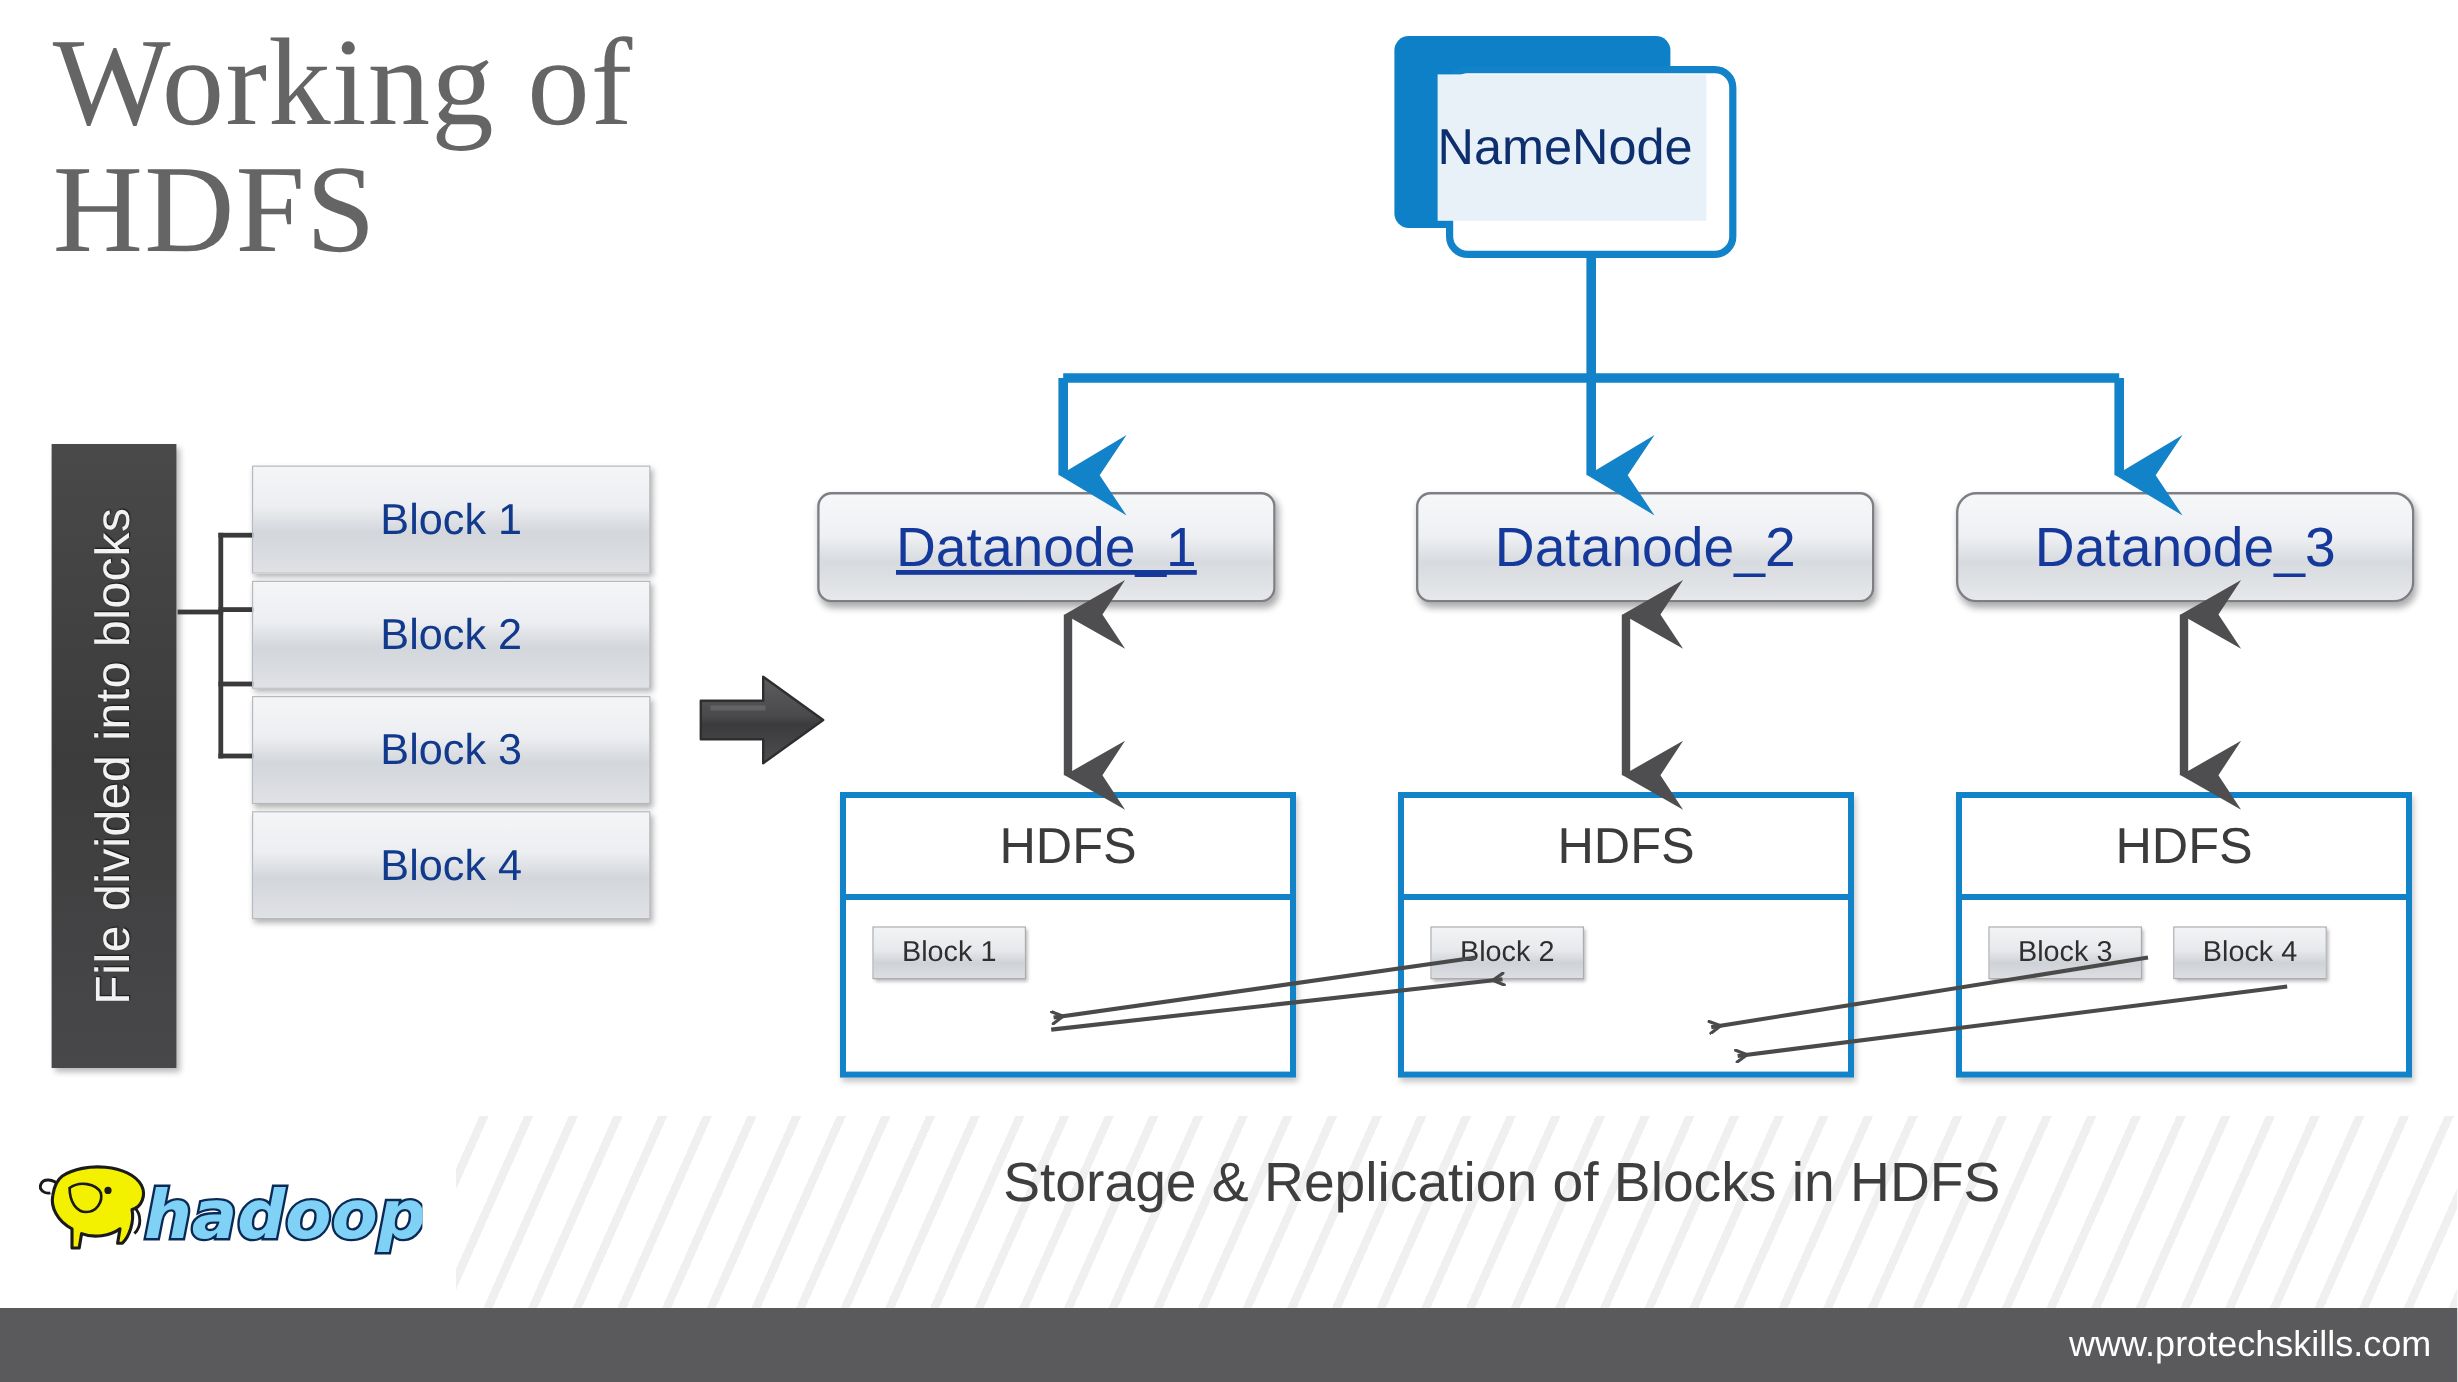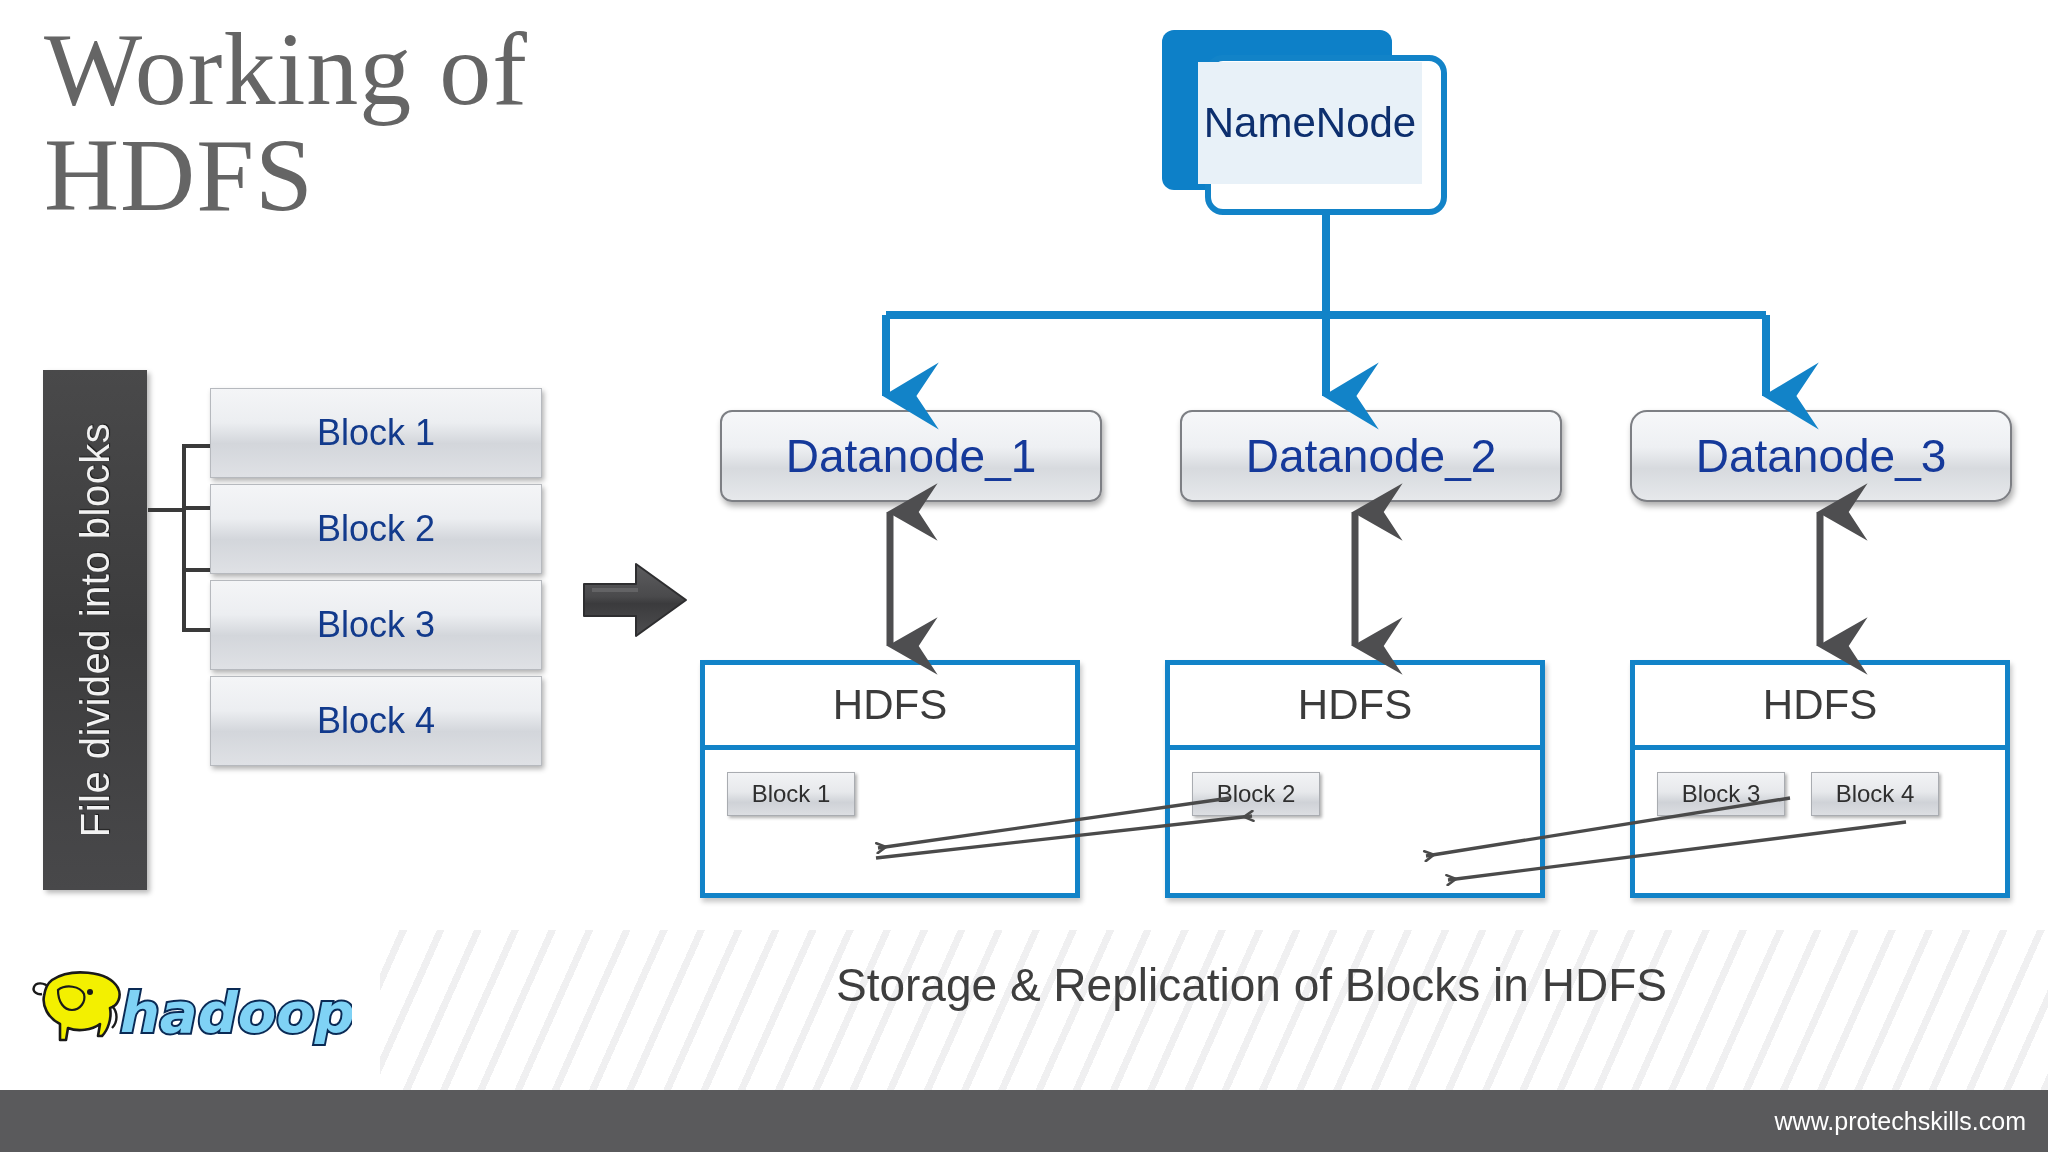--- a/index.html
+++ b/index.html
@@ -76,21 +76,21 @@
     background:#0d80c8;border-radius:12px;
   }
   .nn-front{
     position:absolute;left:1205px;top:55px;width:242px;height:160px;
     background:#ffffff;border:6px solid #1283c8;border-radius:18px;
     box-sizing:border-box;
   }
   .nn-inner{
     position:absolute;left:1198px;top:62px;width:224px;height:122px;
     background:#e8f1f8;
-    display:flex;align-items:center;justify-content:center;
+    display:flex;align-items:center;
     color:#0d2f6e;font-size:42px;
   }
 
   
   .dnode{
     position:absolute;top:410px;width:378px;height:88px;
     background:linear-gradient(180deg,#f6f7f9 0%,#eef0f3 40%,#d7dade 64%,#e6e8eb 100%);
     border:2px solid #7d7f84;border-radius:12px;
     box-shadow:2px 4px 6px rgba(0,0,0,.33);
     display:flex;align-items:center;justify-content:center;
@@ -128,21 +128,21 @@
   
   .logo{position:absolute;left:22px;top:962px;width:330px;height:92px;}
 
   
   .footer{
     position:absolute;left:0;bottom:0;width:2048px;height:62px;
     background:#5a5a5c;
   }
   .footer-text{
     position:absolute;right:22px;top:50%;transform:translateY(-50%);
-    color:#ffffff;font-size:25px;white-space:nowrap;
+    color:#ffffff;font-size:30px;white-space:nowrap;
   }
 
   svg.overlay{position:absolute;left:0;top:0;width:2048px;height:1152px;pointer-events:none;}
 </style>
 </head>
 <body>
 
 <div id="stage">
 
   <div class="hatch" style="left:380px;top:930px;width:1668px;height:160px;"></div>
@@ -190,21 +190,21 @@
       <path d="M12,30 L58,30" stroke="#6b6b6d" stroke-width="4" opacity=".75"></path>
     </svg>
   </div>
 
   <div class="nn-back"></div>
   <div class="nn-front"></div>
   <div class="nn-inner">
     <span>NameNode</span>
   </div>
 
-  <div class="dnode" style="left:720px;">
+  <div class="dnode" style="left:681px;text-decoration:underline;">
     <span>Datanode_1</span>
   </div>
   <div class="dnode" style="left:1165px;margin-left:15px;">
     <span>Datanode_2</span>
   </div>
   <div class="dnode" style="left:1630px;border-radius:17px;">
     <span>Datanode_3</span>
   </div>
 
   <div class="hdfs" style="left:700px;">

